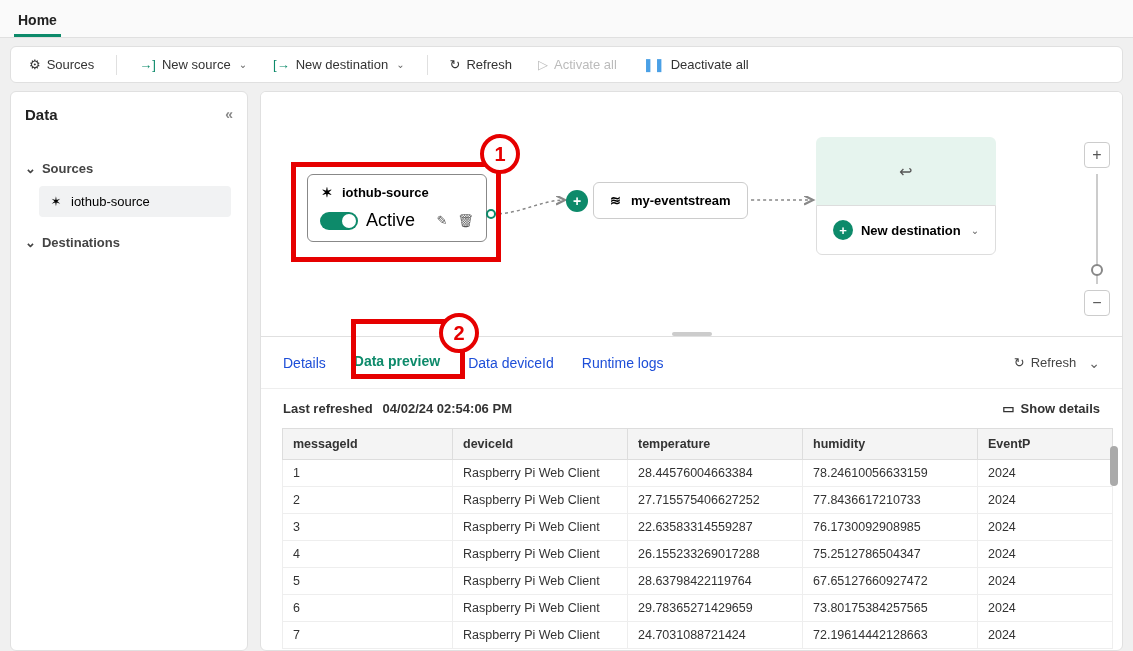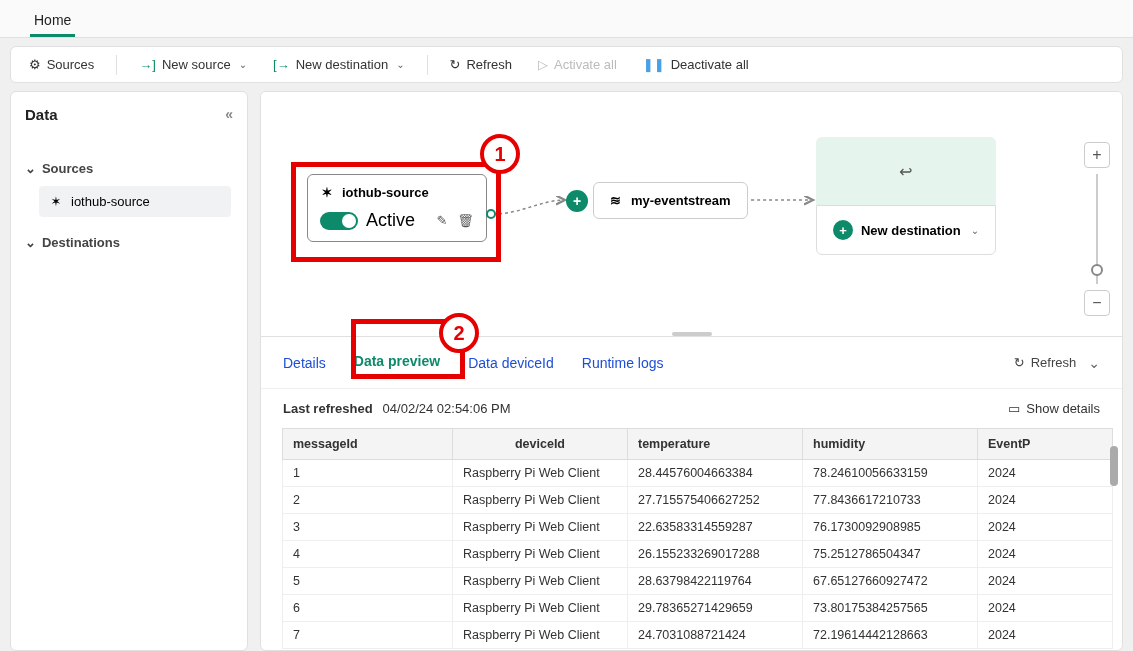--- a/index.html
+++ b/index.html
@@ -1,19 +1,19 @@
 <!DOCTYPE html>
 <html><head>
   <meta charset="utf-8">
   <style>
     * { box-sizing: border-box; margin: 0; padding: 0; font-family: 'Segoe UI', sans-serif; }
     body { background: #f0f0f0; width: 1133px; height: 651px; }
 
     .topbar { background: #fafafa; padding: 6px 14px 0 14px; border-bottom: 1px solid #e0e0e0; }
-    .hometab { display: inline-block; font-size: 14px; font-weight: 400; padding: 6px 4px; border-bottom: 3px solid #0d8a6a; color: #222; margin-left: 16px; }
+    .hometab { display: inline-block; font-size: 14px; font-weight: 700; padding: 6px 4px; border-bottom: 3px solid #0d8a6a; color: #222; }
 
     .toolbar { background: #fff; margin: 8px 10px; border: 1px solid #e0e0e0; border-radius: 6px; display: flex; align-items: center; padding: 4px 8px; gap: 6px; }
     .tbtn { display: flex; align-items: center; gap: 6px; padding: 6px 10px; font-size: 13px; color: #333; border-radius: 4px; cursor: pointer; }
     .tbtn.disabled { color: #bbb; }
     .tsep { width: 1px; height: 20px; background: #e0e0e0; margin: 0 6px; }
     .chev { font-size: 10px; color: #666; margin-left: 2px; }
 
     .main { display: flex; height: 560px; margin: 0 10px; gap: 12px; }
 
     .sidebar { width: 238px; background: #fff; border: 1px solid #e0e0e0; border-radius: 6px; padding: 14px 10px; }
@@ -59,21 +59,21 @@
     .panel-drag { height:6px; background:#fff; display:flex; justify-content:center; }
     .panel-drag::after { content:''; width:40px; height:4px; background:#ccc; border-radius:2px; }
     
     .tabs2-wrap { position:relative; border-top:1px solid #e0e0e0; }
     .tabs2 { display:flex; align-items:center; gap:28px; padding:10px 22px; border-bottom:1px solid #eee; }
     .tab2 { font-size:14px; color:#1d4ed8; padding:6px 0; cursor:pointer;}
     .tab2.active { color:#0d8a6a; font-weight:600; border-bottom:3px solid #0d8a6a; }
     .tabs2-right { margin-left:auto; display:flex; align-items:center; gap:12px; color:#444; font-size:13px;}
     .cal2 { position:absolute; left:90px; top:-18px; width:114px; height:60px; border:5px solid #e60000; pointer-events:none;}
 
-    .refreshed { padding:12px 22px; display:flex; align-items:center; color:#333; font-size:13px; }
+    .refreshed { padding:12px 22px; display:flex; align-items:center; color:#333; font-size:13px;font-weight:bold; }
     .refreshed b { margin-right:10px;}
     .showdet { margin-left:auto; color:#333; display:flex; align-items:center; gap:6px; font-size:13px; cursor:pointer;}
 
     .table { width:calc(100% - 30px); margin:0 15px 8px 21px; border:1px solid #ddd; font-size:12.5px; color:#333; border-collapse:collapse; position:relative;}
     .table th { background:#f4f4f4; text-align:left; padding:8px 10px; font-weight:600; border:1px solid #ddd; }
     .table td { padding:6px 10px; border:1px solid #eee; }
     .table-scroll { position:relative; }
     .hscroll { height:12px; margin:2px 15px 4px 15px; background:#eee; border-radius:6px; overflow:hidden; position:relative;}
     .hscroll-thumb { position:absolute; left:0; top:0; height:100%; width:48%; background:#bbb; border-radius:6px;}
     .vscroll { position:absolute; right:4px; top:0; width:8px; height:155px; background:transparent;}
@@ -226,21 +226,21 @@
         <span>▭</span>
         <span>Show details</span>
       </span>
     </div>
 
     <div class="table-scroll">
       <table class="table">
         <thead>
           <tr>
             <th style="width:170px;">messageId</th>
-            <th style="width:175px;text-align:center;">deviceId</th>
+            <th style="width:175px;">deviceId</th>
             <th style="width:175px;">temperature</th>
             <th style="width:175px;">humidity</th>
             <th>EventP</th>
           </tr>
         </thead>
         <tbody id="tbody">
             <tr>
               <td>1</td>
               <td>Raspberry Pi Web Client</td>
               <td>28.44576004663384</td>

